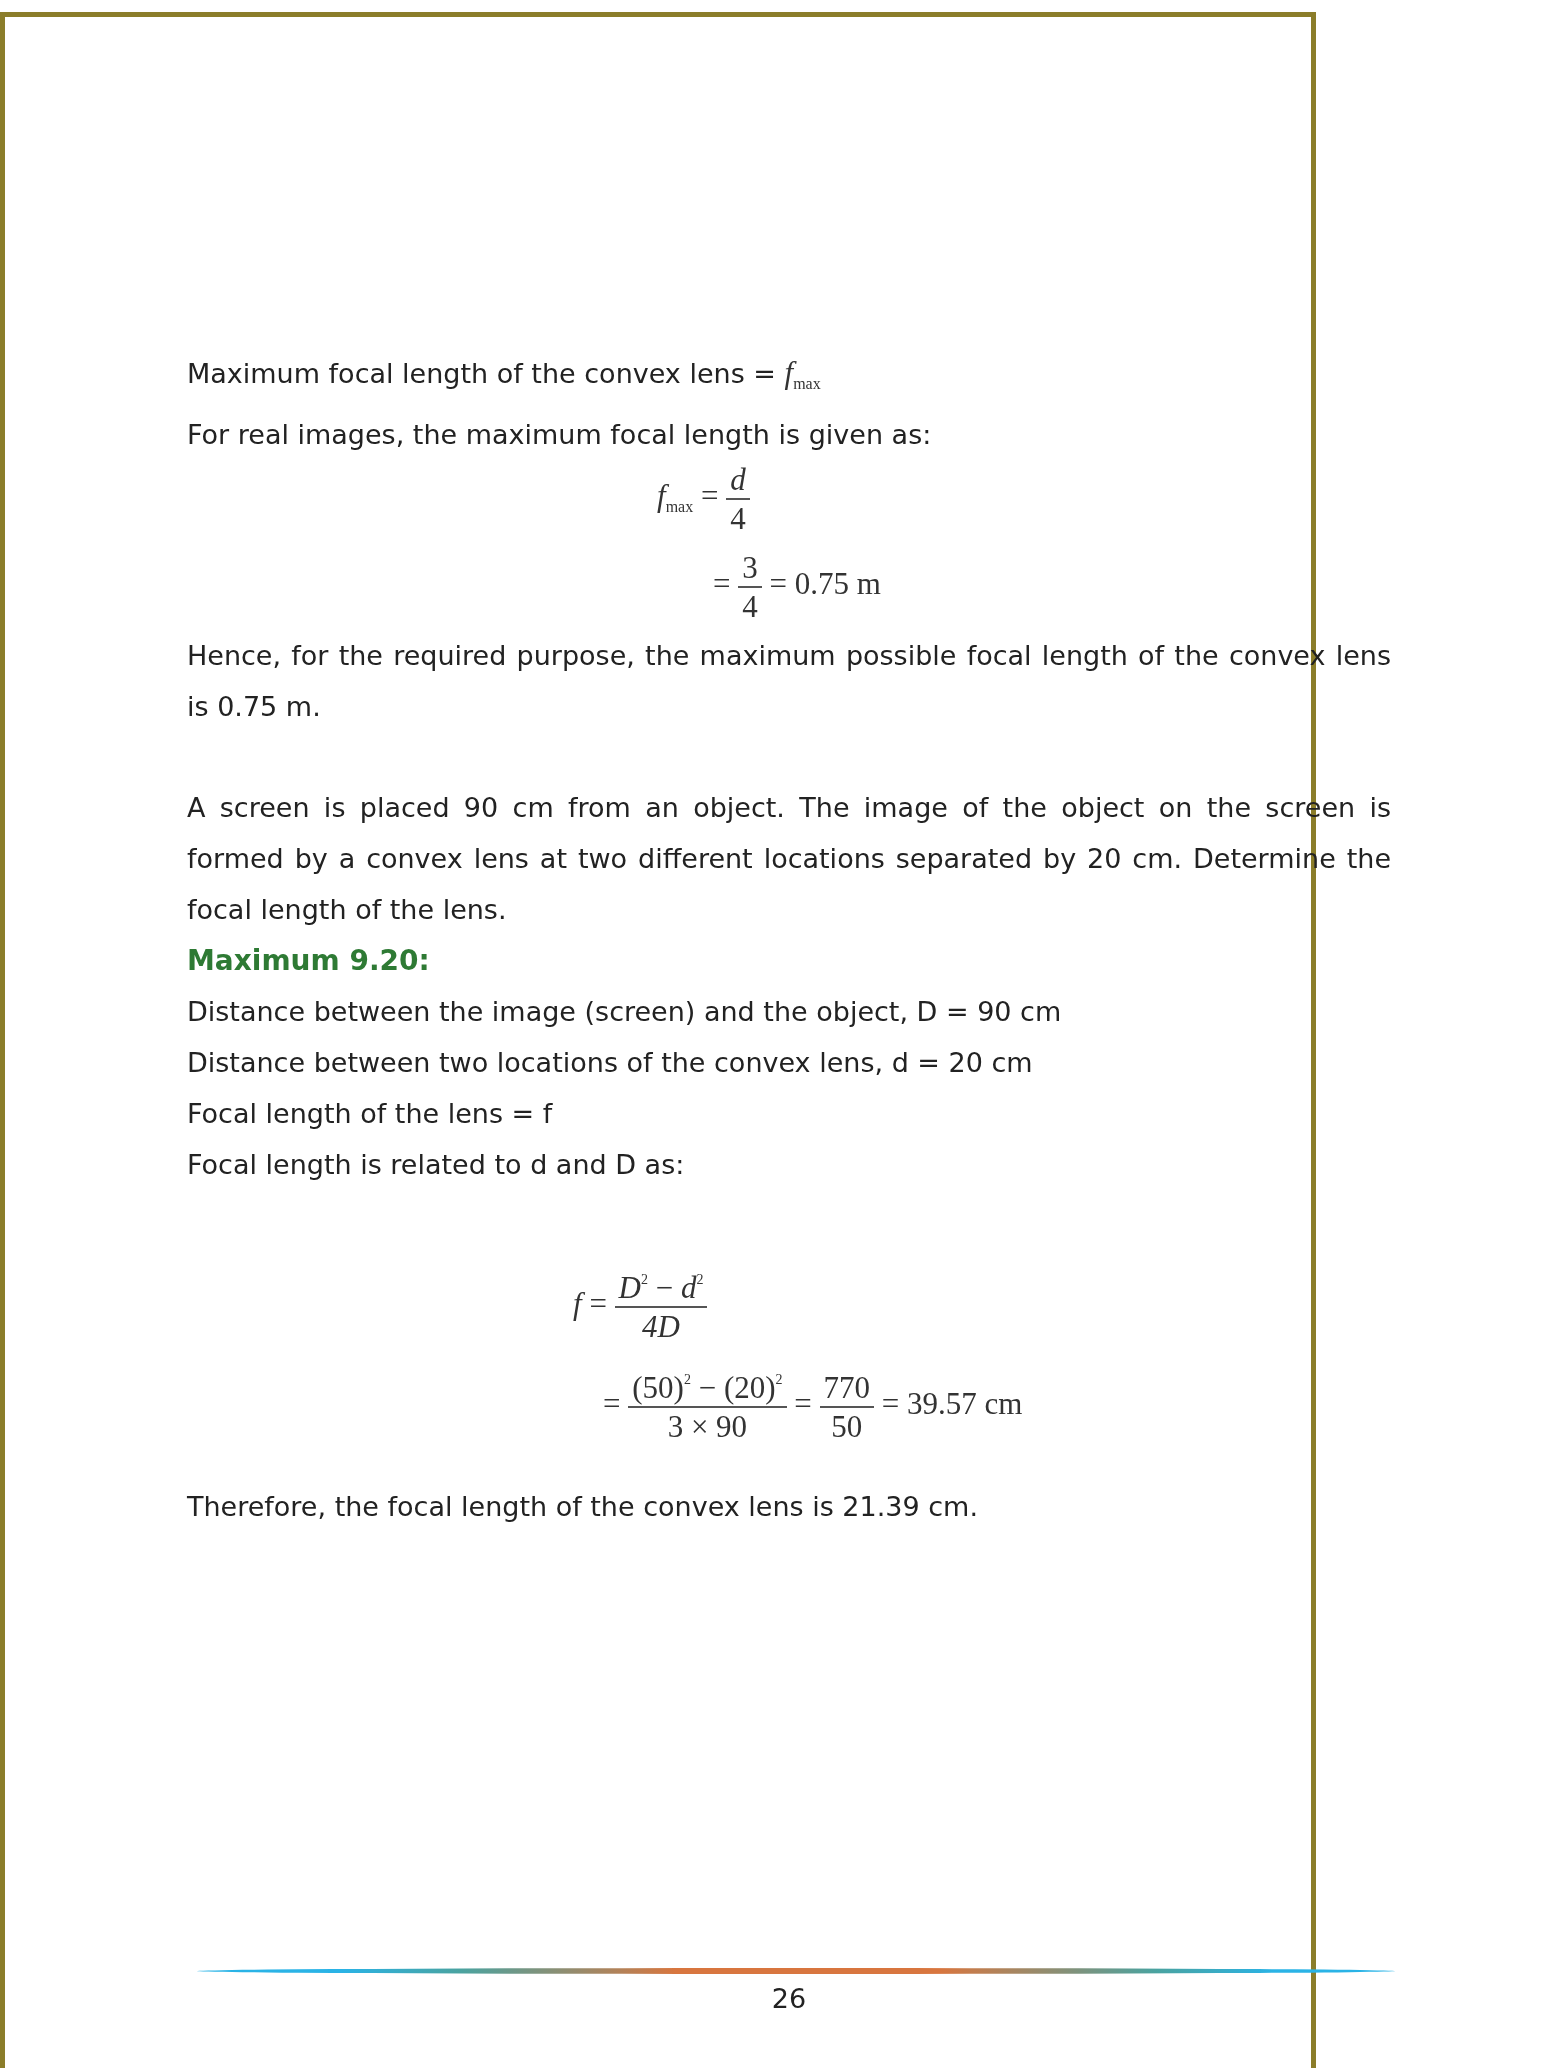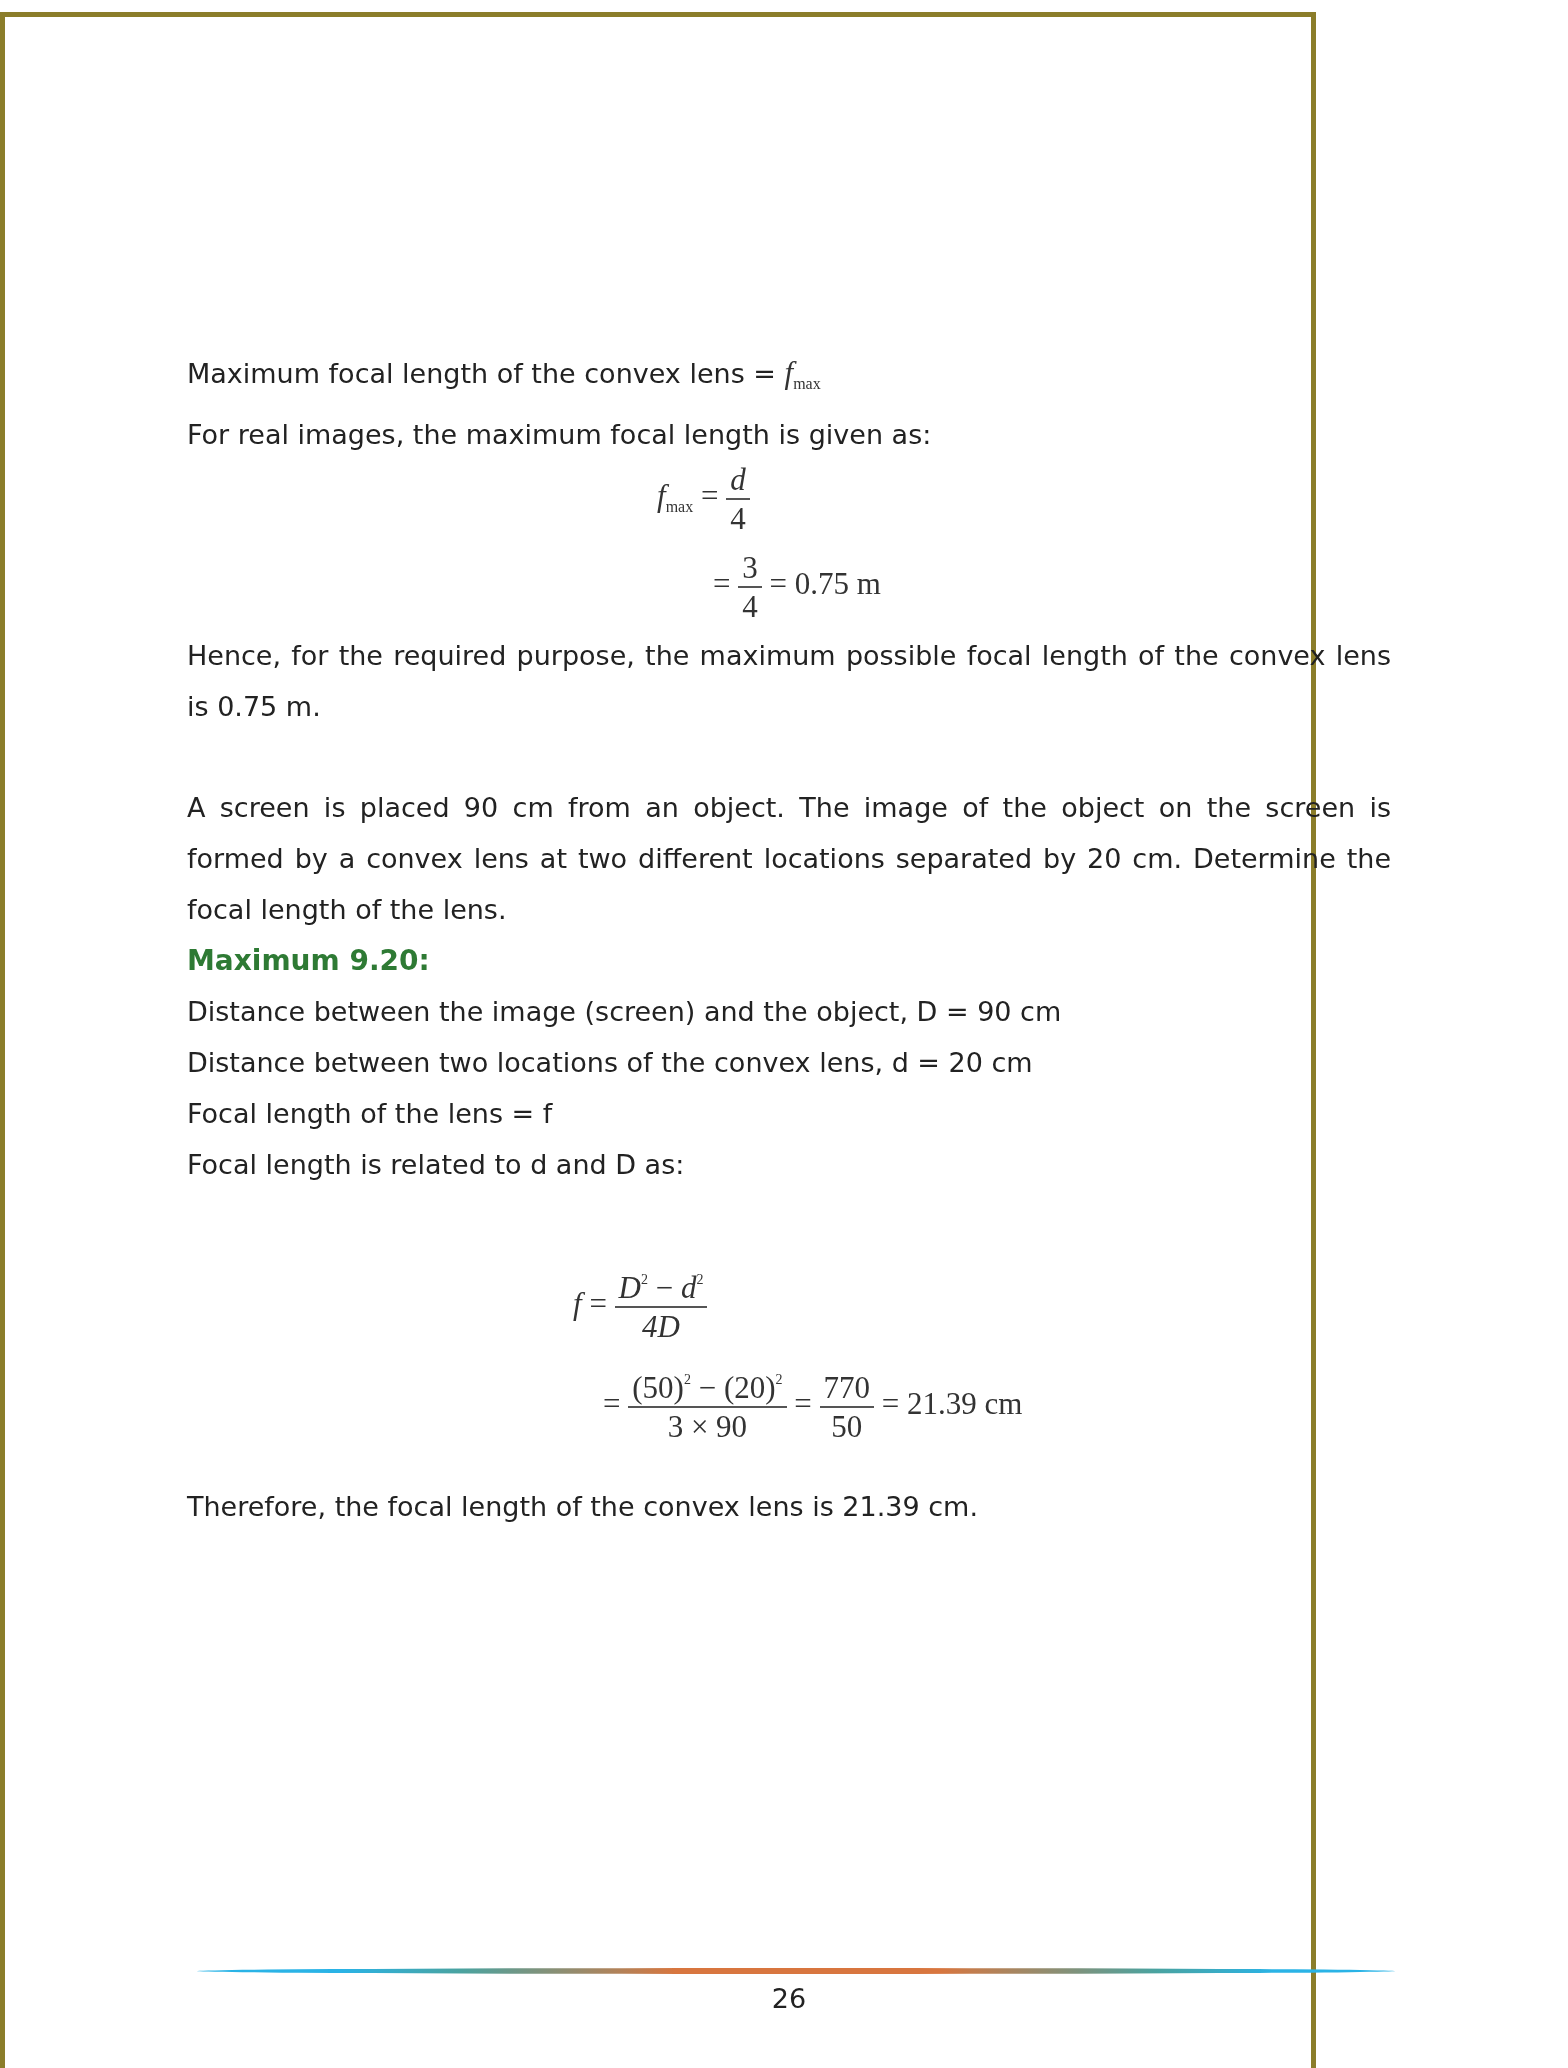--- a/index.html
+++ b/index.html
@@ -86,21 +86,21 @@
     <span>=</span>
     <span class="frac">
       <span class="num"><span>(50)</span><span class="sup">2</span><span> − </span><span>(20)</span><span class="sup">2</span></span>
       <span class="den">3 × 90</span>
     </span>
     <span>=</span>
     <span class="frac">
       <span class="num">770</span>
       <span class="den">50</span>
     </span>
-    <span>= 21.39 cm</span>
+    <span>= 39.57 cm</span>
   </div>
 
   <div class="content" style="top:1464px;">
     <div class="line">Therefore, the focal length of the convex lens is 21.39 cm.</div>
   </div>
 
   <div class="rule"></div>
   <div class="pagenum">26</div>
 </div>
 

